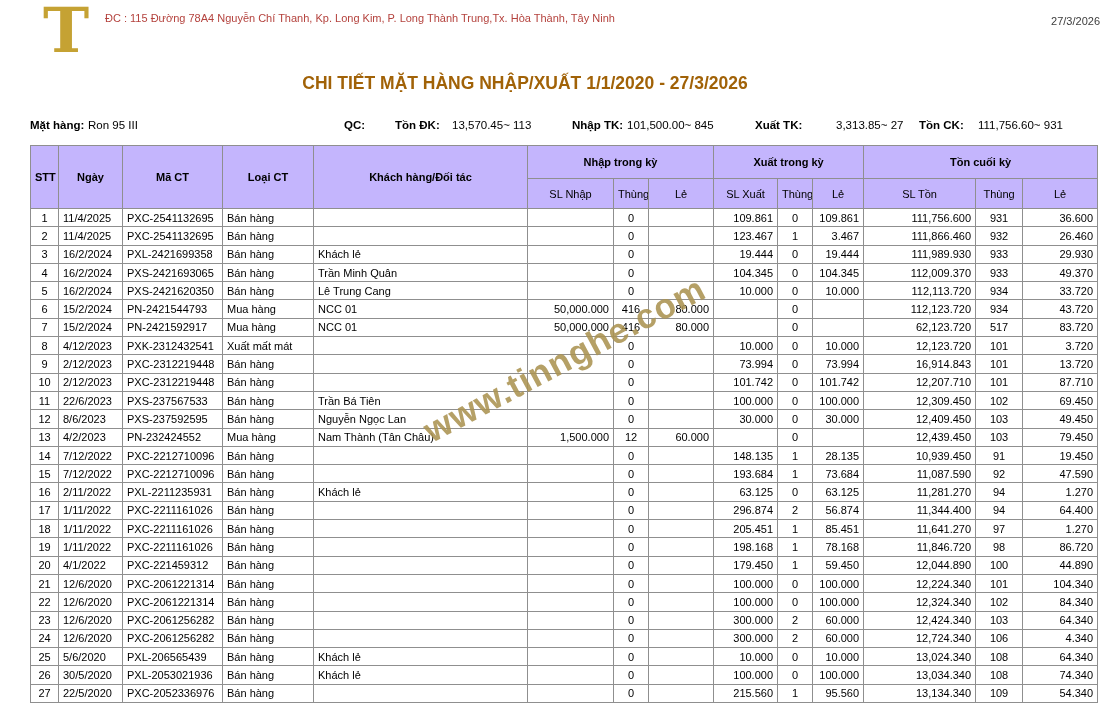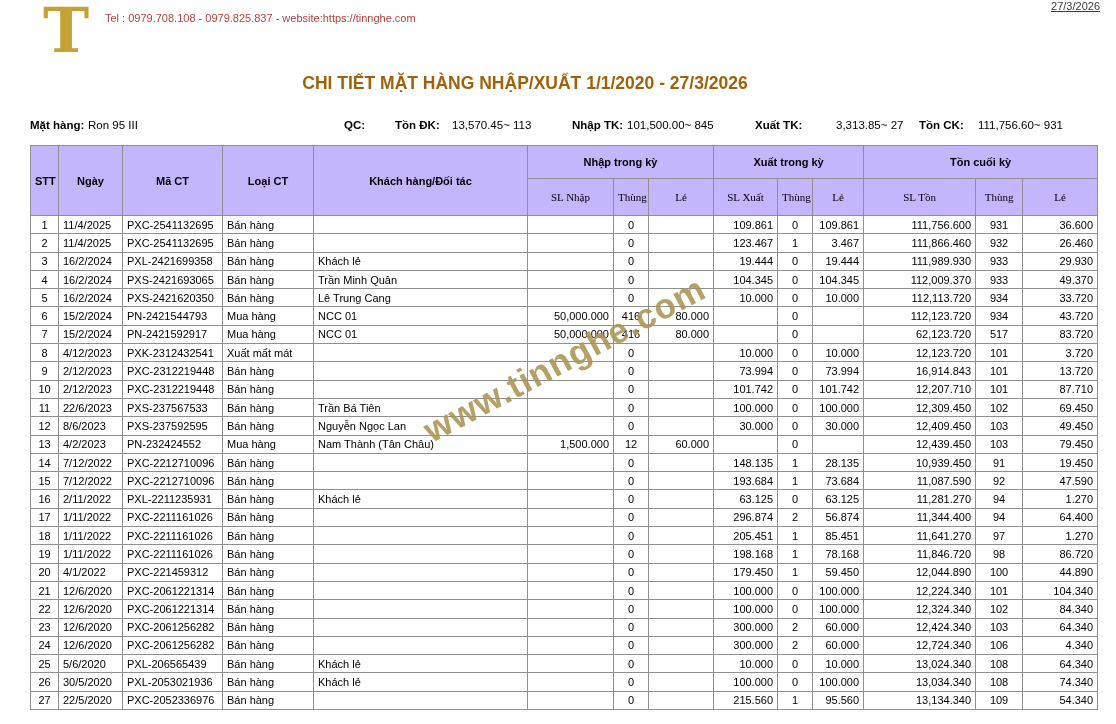--- a/index.html
+++ b/index.html
@@ -2,21 +2,21 @@
 <html><head>
 <meta charset="utf-8">
 <style>
   * { margin:0; padding:0; box-sizing:border-box; }
   html,body { background:#fff; }
   body {
     width:1116px; height:724px; position:relative; overflow:hidden;
     font-family:"Liberation Sans", sans-serif; color:#000;
   }
   .print-date {
-    position:absolute; top:0; right:16px; font-size:11px; color:#3c3c3c;text-decoration:underline;
+    position:absolute; top:15px; right:16px; font-size:11px; color:#3c3c3c;
   }
   .logo {
     position:absolute; left:36px; top:0px; width:60px; height:62px;
     font-family:"DejaVu Serif", serif; font-weight:bold; font-size:62px;
     line-height:62px; color:#c5a233; text-align:center;
   }
   .company { position:absolute; left:105px; top:6px; }
   .company-name { font-size:13.5px; font-weight:bold; color:#7b2a2a; letter-spacing:.2px; }
   .company-line { font-size:11px; color:#b4423d; margin-top:6px; }
   .report-title {
@@ -35,21 +35,21 @@
 
   table.report {
     position:absolute; left:30px; top:145px; width:1067px;
     border-collapse:collapse; table-layout:fixed; font-size:11px;
   }
   table.report th, table.report td {
     border:1px solid #8f8f8f; padding:0 4px; overflow:hidden; white-space:nowrap;
   }
   table.report thead th { font-weight:bold; text-align:center; background:#c4b5fd; }
   table.report thead tr.group-row th { height:33px; }
-  table.report thead tr.sub-row th { height:37px; font-weight:normal;font-family:Liberation Serif, serif; }
+  table.report thead tr.sub-row th { height:30px; font-weight:normal; }
   table.report thead tr.sub-row th { font-weight:normal; }
   table.report tbody td { height:18.3px; }
   
   tbody td:nth-child(1) { text-align:center; }
   tbody td:nth-child(2), tbody td:nth-child(3),
   tbody td:nth-child(4), tbody td:nth-child(5) { text-align:left; }
   tbody td:nth-child(6), tbody td:nth-child(8),
   tbody td:nth-child(9), tbody td:nth-child(11),
   tbody td:nth-child(12), tbody td:nth-child(14) { text-align:right; }
   tbody td:nth-child(7), tbody td:nth-child(10),
@@ -64,21 +64,21 @@
   }
 </style>
 </head>
 <body>
 
 <div class="print-date">27/3/2026</div>
 
 <div class="logo">T</div>
 
 <div class="company">
-  <div class="company-line">Tel : 0979.708.108 - 0979.825.837 - website:https://tinnghe.com</div>
+  <div class="company-line">ĐC : 115 Đường 78A4 Nguyễn Chí Thanh, Kp. Long Kim, P. Long Thành Trung,Tx. Hòa Thành, Tây Ninh</div>
 </div>
 
 <div class="report-title">CHI TIẾT MẶT HÀNG NHẬP/XUẤT 1/1/2020 - 27/3/2026</div>
 
 <div class="summary">
   <span class="lbl s-item-l">Mặt hàng:</span>
   <span class="s-item-v">Ron 95 III</span>
   <span class="lbl s-qc-l">QC:</span>
   <span class="s-qc-v">120.00</span>
   <span class="lbl s-tdk-l">Tồn ĐK:</span>

